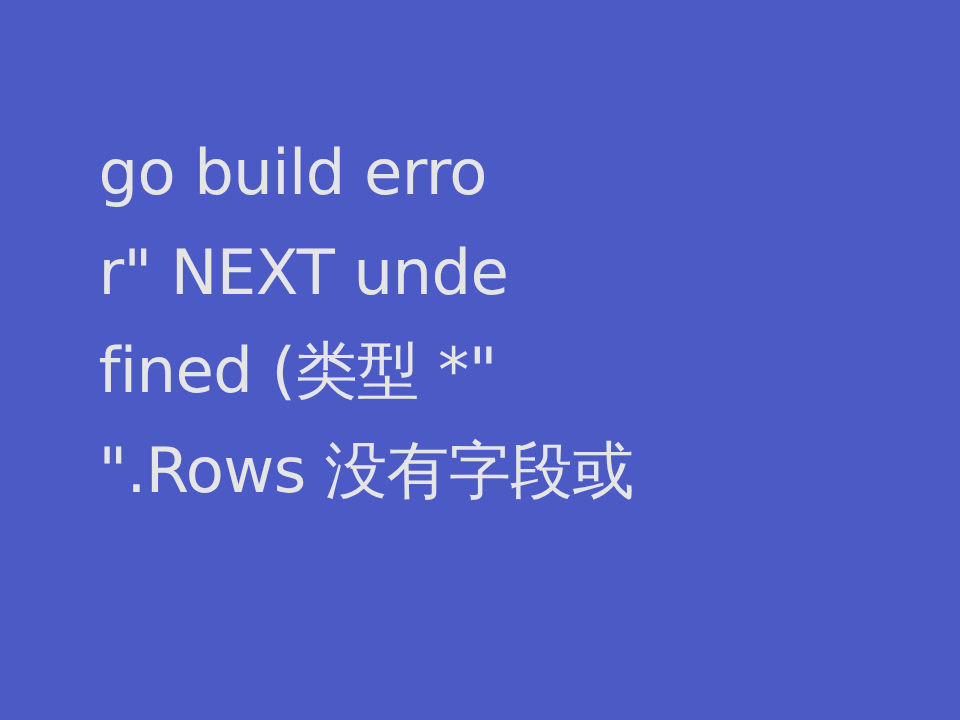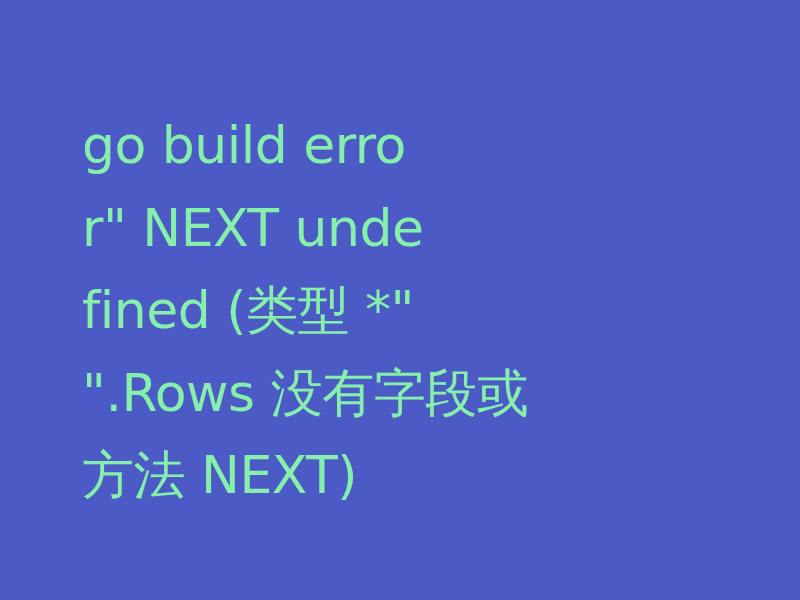--- a/index.html
+++ b/index.html
@@ -12,33 +12,32 @@
     body {
       background: #4b5ac5;
       position: relative;
       font-family: "DejaVu Sans", "Liberation Sans", sans-serif;
     }
     .title-block {
       position: absolute;
       left: 82px;
       top: 104px;
       width: 520px;
-      color: #86efac;
+      color: #e5e5e5;
     }
     .title-line {
       display: block;
       font-size: 52px;
       line-height: 82.5px;
       height: 82.5px;
       white-space: nowrap;
       letter-spacing: -0.5px;
     }
   </style>
 </head>
 <body>
 
 <div class="title-block">
   <span class="title-line">go build erro</span>
   <span class="title-line">r" NEXT unde</span>
   <span class="title-line">fined (类型 *"</span>
   <span class="title-line">".Rows 没有字段或</span>
-  <span class="title-line">方法 NEXT)</span>
 </div>
 
 </body></html>

